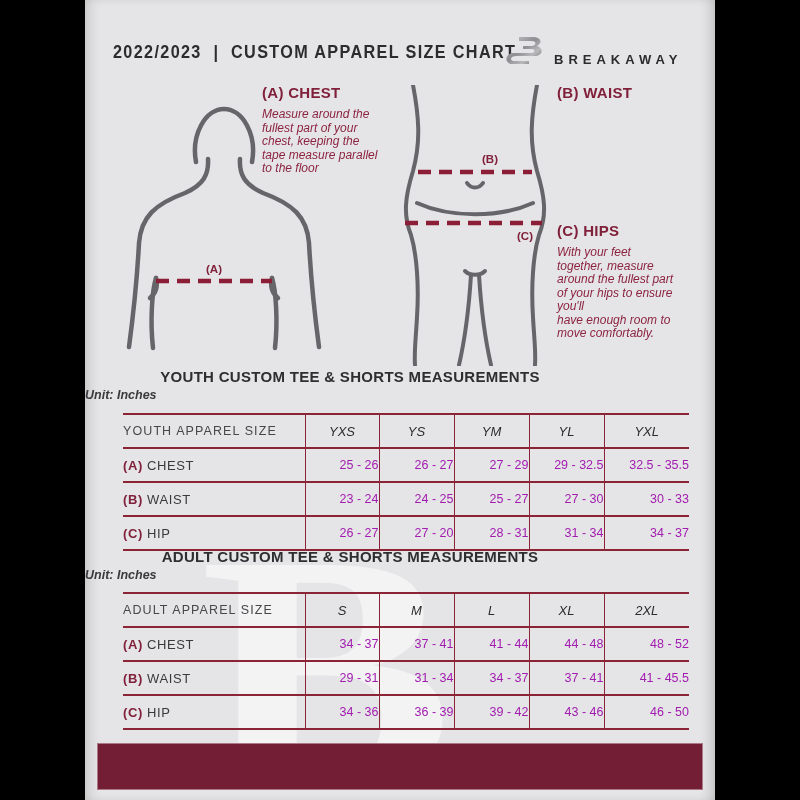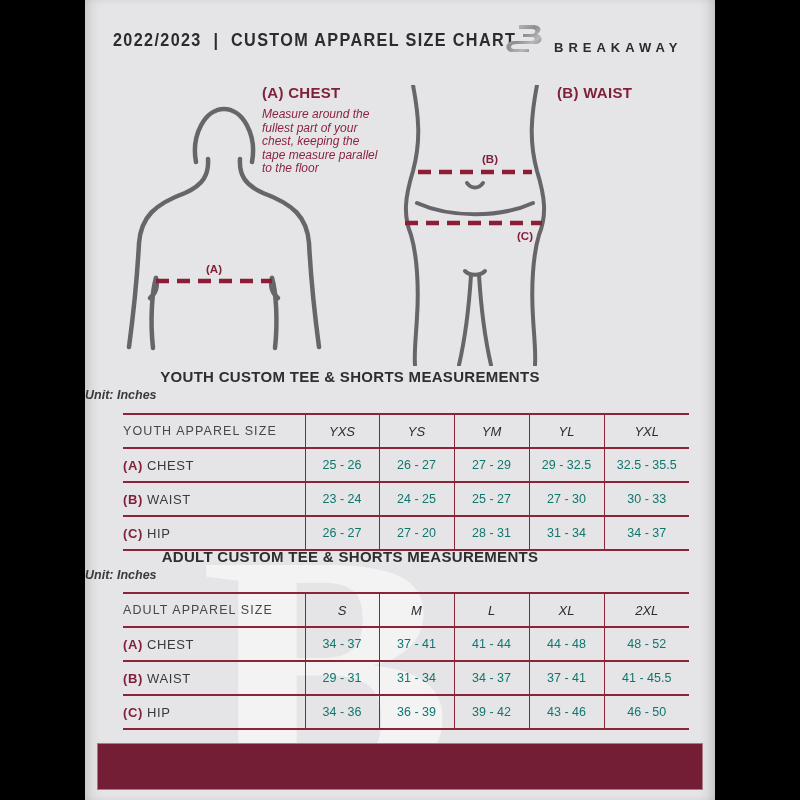--- a/index.html
+++ b/index.html
@@ -4,21 +4,21 @@
 <style>
   html,body{margin:0;padding:0;background:#000;}
   .page{position:relative;width:800px;height:800px;background:#000;overflow:hidden;
         font-family:"Liberation Sans",sans-serif;}
   .content{position:absolute;left:85px;top:0;width:630px;height:800px;background:#e5e5e7;
            box-shadow:inset 10px 0 14px -8px rgba(0,0,0,.18), inset -10px 0 14px -8px rgba(0,0,0,.22);}
   .watermark{position:absolute;left:115px;top:505px;font:bold 330px "Liberation Serif",serif;
              color:rgba(255,255,255,.55);line-height:1;transform:scaleX(1.15);transform-origin:left top;
              user-select:none;}
   
-  .hdr{position:absolute;left:0;top:0;width:630px;height:66px;display:flex;align-items:center;}
+  .hdr{position:absolute;left:0;top:12px;width:630px;height:66px;display:flex;align-items:center;}
   .hdr-title{position:absolute;left:28px;top:30px;font-weight:bold;font-size:18px;color:#2c2c2f;
              letter-spacing:1.5px;transform:scaleX(.9);transform-origin:left center;white-space:nowrap;}
   .brand{position:absolute;left:418px;top:20px;display:flex;align-items:center;}
   .brand-name{font-weight:bold;font-size:13px;color:#2c2c2f;letter-spacing:5px;margin-left:9px;margin-top:10px;}
   
   .fig{position:absolute;}
   .guide-head{font-weight:bold;font-size:15px;color:#80203a;letter-spacing:.3px;}
   .guide-text{margin-top:7px;font-style:italic;font-size:12px;line-height:13.5px;color:#8c2340;
               white-space:pre-line;}
   .block-a{position:absolute;left:177px;top:84px;width:150px;}
@@ -32,21 +32,21 @@
   table.size{position:absolute;left:38px;width:566px;border-collapse:collapse;table-layout:fixed;
              background:transparent;}
   table.size td,table.size th{padding:0;height:32px;border-top:2px solid #8a2436;
              border-right:1.5px solid #8a2436;font-weight:normal;vertical-align:middle;margin-left:8px;}
   table.size tr>*:last-child{border-right:none;}
   table.size{border-bottom:2px solid #8a2436;}
   th.size-hdr-label{text-align:left;padding-left:9px;font-size:12.5px;letter-spacing:1.1px;color:#47474a;height:27px;}
   th.size-col{font-weight:bold;font-size:13px;color:#2c2c2e;font-style:italic;}
   td.row-label{text-align:left;padding-left:9px;font-size:13px;color:#39393c;letter-spacing:.6px;}
   td.row-label .pfx{font-weight:bold;color:#80203a;}
-  td.val{text-align:center;font-size:12.5px;color:#0f766e;}
+  td.val{text-align:right;font-size:12.5px;color:#a21caf;}
   
   .footer{position:absolute;left:12px;top:743px;width:604px;height:45px;background:#731e35;
           border:1px solid rgba(255,255,255,.4);}
   svg text{font-family:"Liberation Sans",sans-serif;}
 </style>
 </head>
 <body>
 
 <div class="page">
   <div class="content">
@@ -111,20 +111,30 @@
       <div class="guide-head">(A) CHEST</div>
       <div class="guide-text">Measure around the
 fullest part of your
 chest, keeping the
 tape measure parallel
 to the floor</div>
     </div>
     <div class="block-b">
       <div class="guide-head">(B) WAIST</div>
     </div>
+    <div class="block-c">
+      <div class="guide-head">(C) HIPS</div>
+      <div class="guide-text">With your feet
+together, measure
+around the fullest part
+of your hips to ensure
+you'll
+have enough room to
+move comfortably.</div>
+    </div>
 
     <div class="tbl-title" style="top:368px">YOUTH CUSTOM TEE &amp; SHORTS MEASUREMENTS</div>
     <div class="tbl-unit" style="top:388px">Unit: Inches</div>
     <table class="size" style="top:413px">
       <colgroup>
           <col style="width:182px">
           <col style="width:74px">
           <col style="width:75px">
           <col style="width:75px">
           <col style="width:75px">

